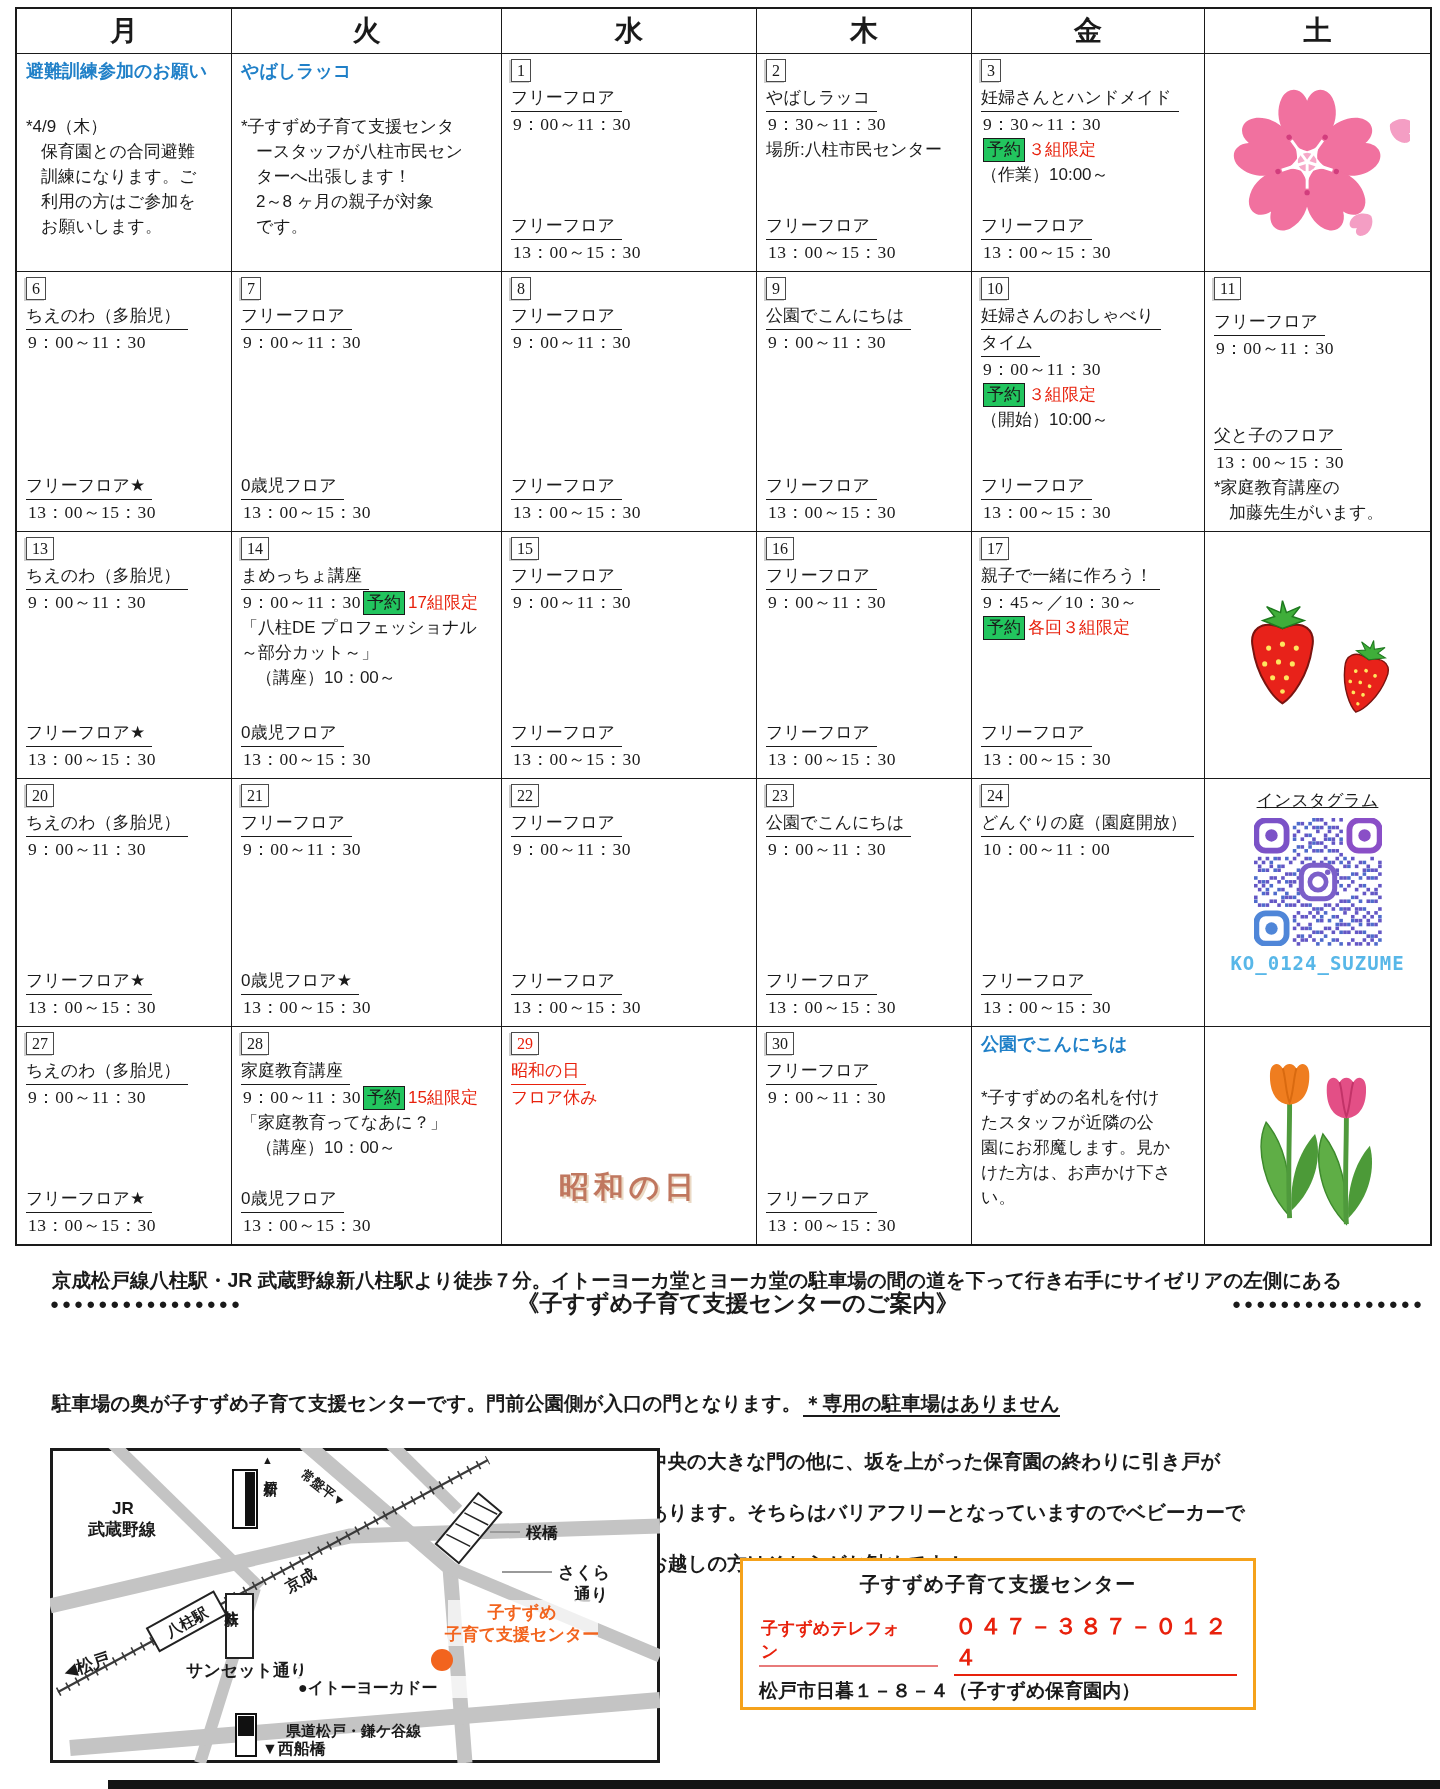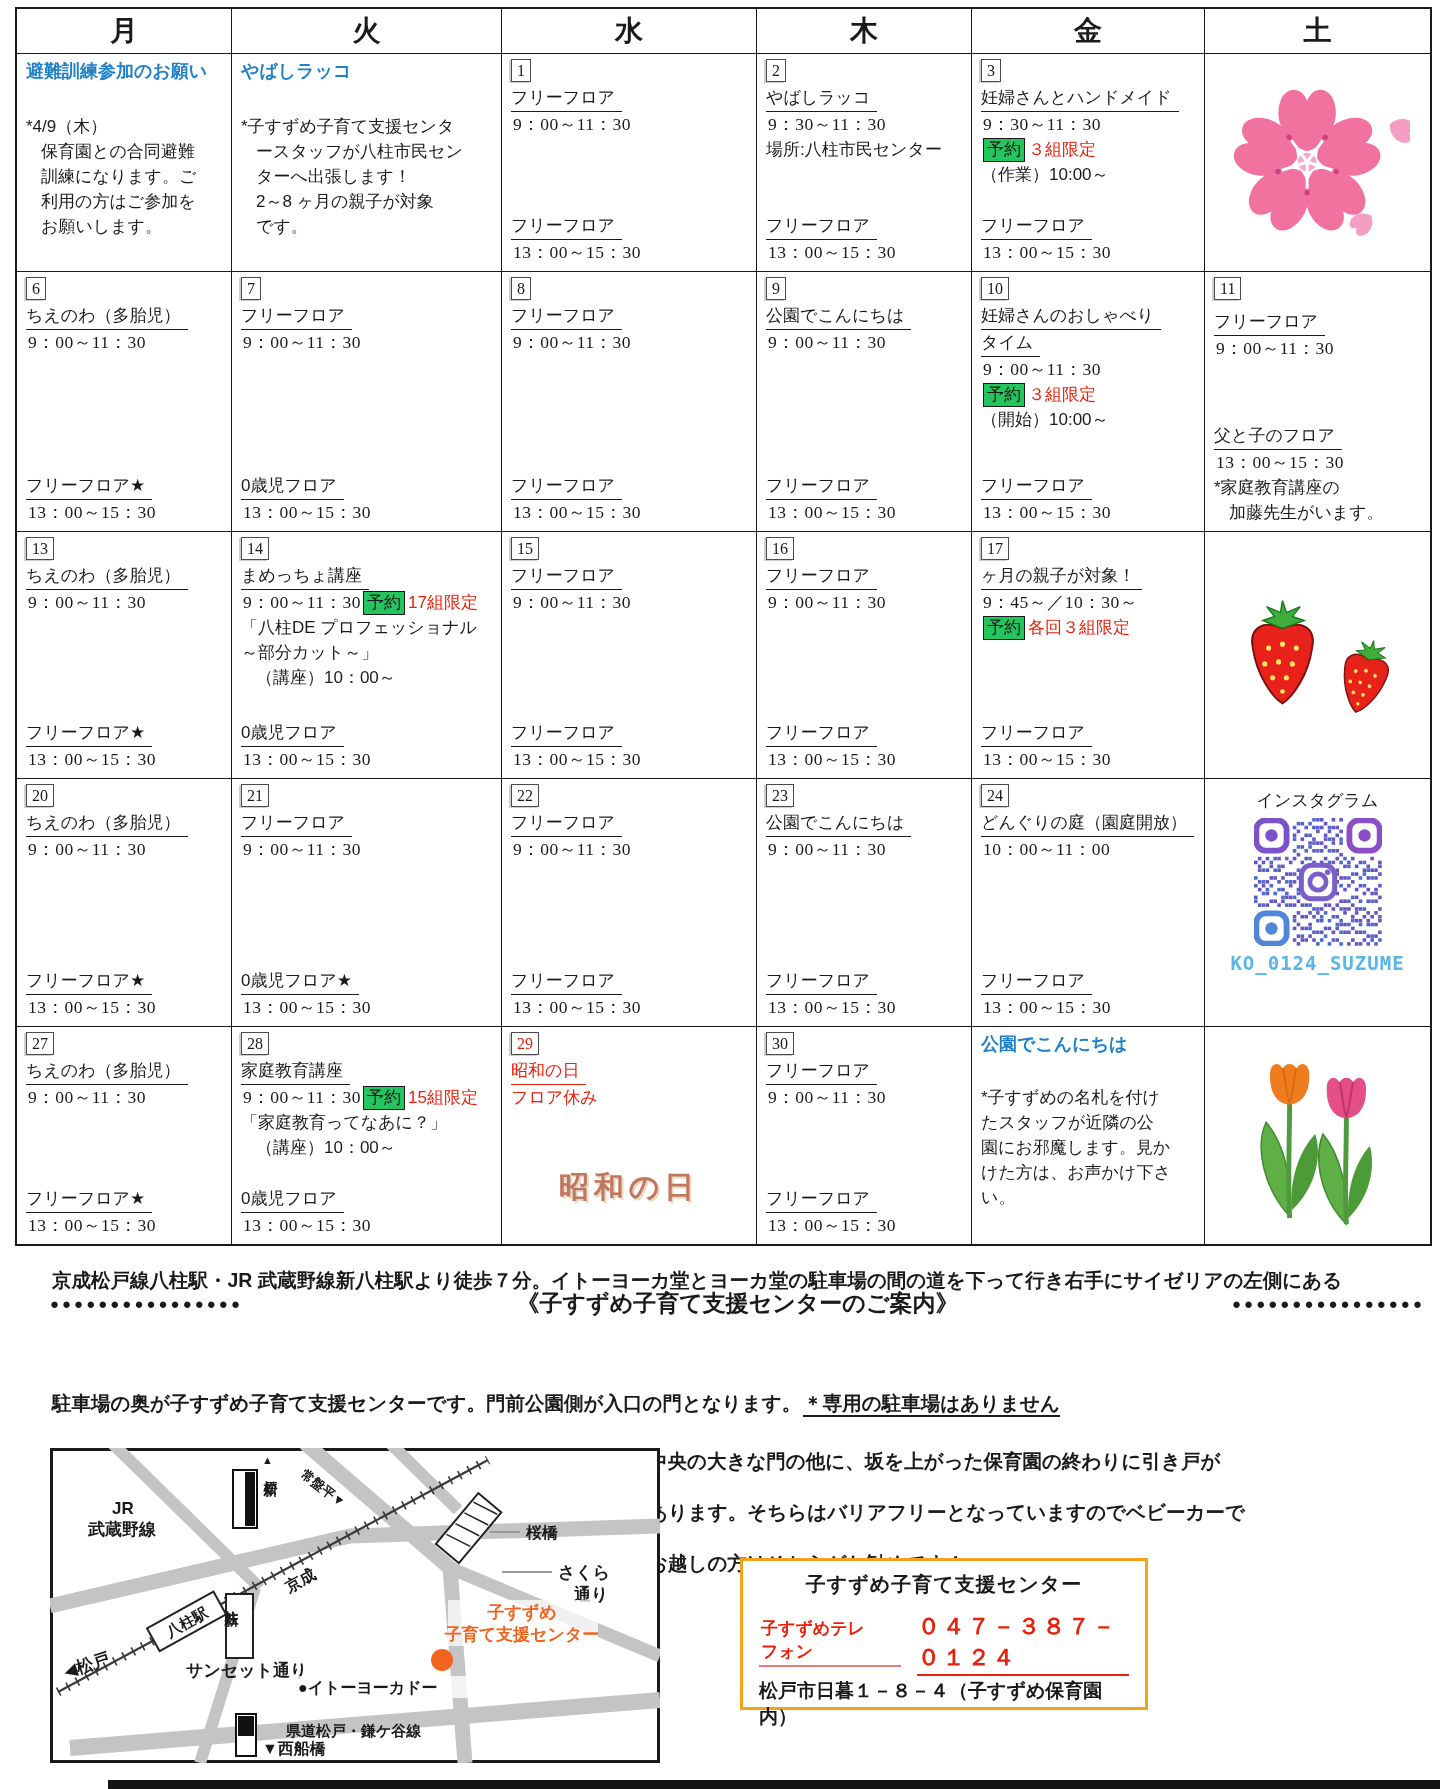--- a/index.html
+++ b/index.html
@@ -41,21 +41,21 @@
   
   .heading{position:absolute;left:50px;top:1288px;width:1375px;display:flex;align-items:center;
            justify-content:space-between;gap:20px;}
   .dots{font-size:15px;letter-spacing:3px;white-space:nowrap;}
   .htitle{font-size:23px;font-weight:700;white-space:nowrap;}
   .para{position:absolute;left:52px;width:1370px;font-weight:700;font-size:19.5px;white-space:nowrap;}
   .p1{top:1267px;}
   .p2{top:1390px;}
   .u2{border-bottom:2.5px solid #1a1a1a;padding-bottom:1px;margin-left:2px;}
   .note{position:absolute;left:648px;top:1436px;font-weight:700;font-size:19.5px;line-height:51px;white-space:nowrap;}
-  .phonebox{position:absolute;left:740px;top:1558px;width:408px;height:152px;box-sizing:border-box;
+  .phonebox{position:absolute;left:740px;top:1558px;width:516px;height:152px;box-sizing:border-box;
             border:3.5px solid #f5a21b;background:#fff;padding:10px 16px 8px;}
   .cname{text-align:center;font-weight:700;font-size:20px;letter-spacing:1px;}
   .crow{margin-top:13px;display:flex;align-items:baseline;}
   .plabel{color:#e8210c;font-weight:700;font-size:17px;border-bottom:2.5px solid #e87a7a;padding:0 30px 2px 2px;}
   .pnum{color:#e8210c;font-weight:700;font-size:23px;letter-spacing:2px;margin-left:16px;
         border-bottom:2px solid #e8210c;padding-bottom:1px;}
   .caddr{margin-top:2px;font-weight:700;font-size:19px;}
   .mapbox{position:absolute;left:50px;top:1448px;width:610px;height:315px;}
   .mapbox text{font-family:"Liberation Sans","DejaVu Sans",sans-serif;fill:#1a1a1a;}
   .bottombar{position:absolute;left:108px;top:1780px;width:1332px;height:9px;background:#141414;}
@@ -231,21 +231,21 @@
       <div class="cell">
         <span class="daynum">16</span>
         <div class="line"><span class="uline"><span class="seg s-p">フリーフロア</span></span></div>
         <div class="line"><span class="seg s-t">9：00～11：30</span></div>
         <div class="spacer"></div>
         <div class="line"><span class="uline"><span class="seg s-p">フリーフロア</span></span></div>
         <div class="line"><span class="seg s-t">13：00～15：30</span></div>
       </div>
       <div class="cell">
         <span class="daynum">17</span>
-        <div class="line"><span class="uline"><span class="seg s-p">ヶ月の親子が対象！</span></span></div>
+        <div class="line"><span class="uline"><span class="seg s-p">親子で一緒に作ろう！</span></span></div>
         <div class="line"><span class="seg s-t">9：45～／10：30～</span></div>
         <div class="line"><span class="seg s-box">予約</span><span class="seg s-r">各回３組限定</span></div>
         <div class="spacer"></div>
         <div class="line"><span class="uline"><span class="seg s-p">フリーフロア</span></span></div>
         <div class="line"><span class="seg s-t">13：00～15：30</span></div>
       </div>
       <div class="cell imgonly">
         <div class="illus illus-strawberry">
           <svg width="195" height="148" viewBox="0 0 195 150">
             <defs>
@@ -304,21 +304,21 @@
       </div>
       <div class="cell">
         <span class="daynum">24</span>
         <div class="line"><span class="uline"><span class="seg s-p">どんぐりの庭（園庭開放）</span></span></div>
         <div class="line"><span class="seg s-t">10：00～11：00</span></div>
         <div class="spacer"></div>
         <div class="line"><span class="uline"><span class="seg s-p">フリーフロア</span></span></div>
         <div class="line"><span class="seg s-t">13：00～15：30</span></div>
       </div>
       <div class="cell">
-        <div class="line ctr" style="margin-top: 4px;"><span class="seg s-p">インスタグラム</span></div>
+        <div class="line ctr" style="margin-top: 4px; text-decoration: underline;"><span class="seg s-p">インスタグラム</span></div>
         <div class="illus illus-instagram">
           <svg width="128" height="128" viewBox="0 0 33 33">
             <rect width="33" height="33" fill="#ffffff"></rect>
             <rect x="0.6" y="0.6" width="7.8" height="7.8" rx="2.4" fill="none" stroke="#7b52c7" stroke-width="1.5"></rect>
             <circle cx="4.5" cy="4.5" r="1.6" fill="#7b52c7"></circle>
             <rect x="24.6" y="0.6" width="7.8" height="7.8" rx="2.4" fill="none" stroke="#8a4fc7" stroke-width="1.5"></rect>
             <circle cx="28.5" cy="4.5" r="1.6" fill="#8a4fc7"></circle>
             <rect x="0.6" y="24.6" width="7.8" height="7.8" rx="2.4" fill="none" stroke="#4f86d8" stroke-width="1.5"></rect>
             <circle cx="4.5" cy="28.5" r="1.6" fill="#4f86d8"></circle>
             <rect x="15" y="0" width="0.92" height="0.92" fill="#4f6bcc"></rect>

